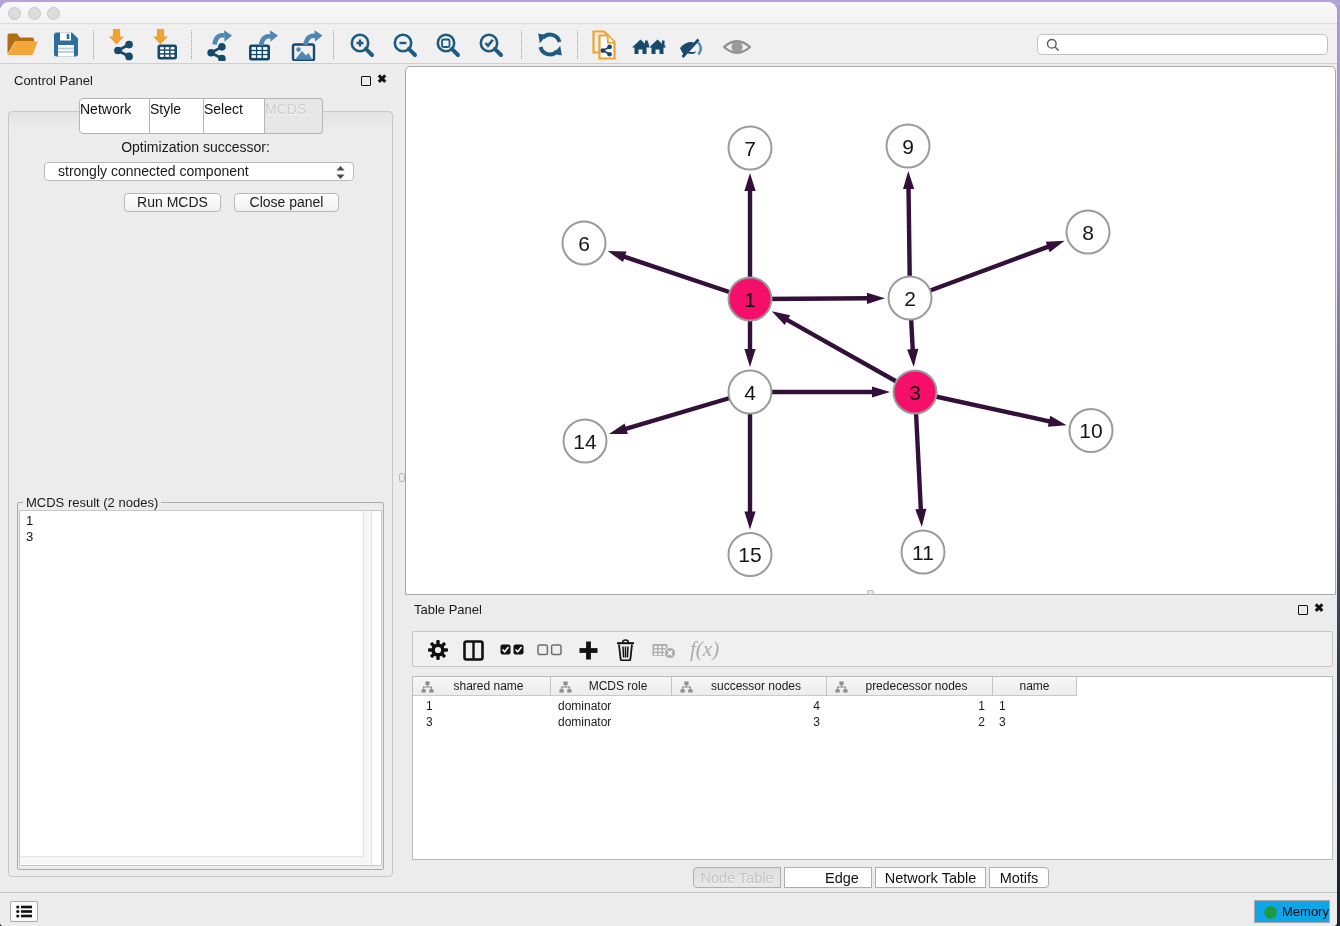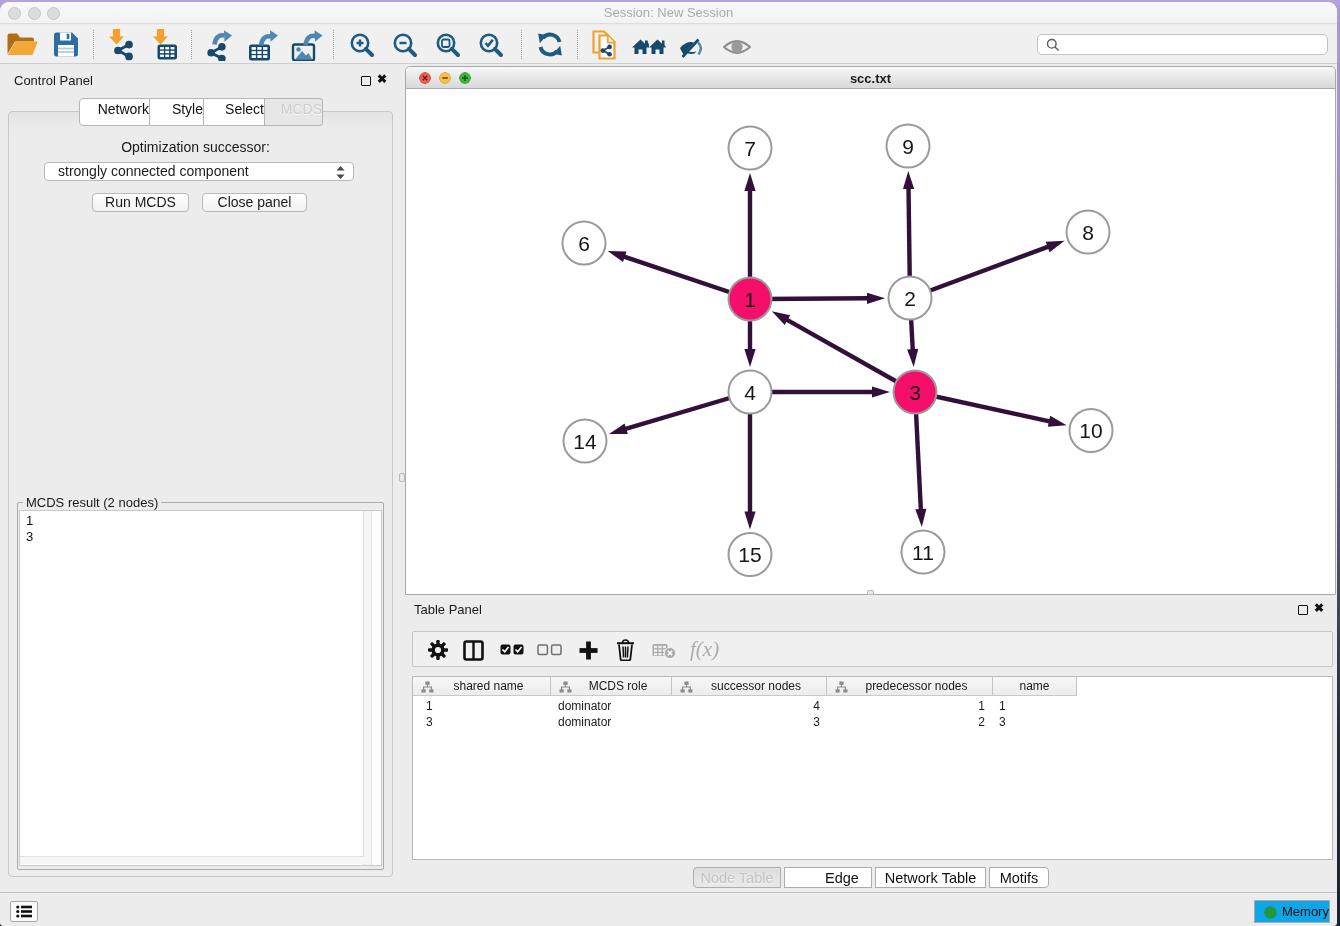--- a/index.html
+++ b/index.html
@@ -22,36 +22,36 @@
   .tsep { position:absolute; top:5px; height:29px; width:0;
     border-left:1px dotted #9E9E9E; }
   #searchbox { position:absolute; left:1037px; top:9px; width:291px; height:21px;
     background:#fff; border:1px solid #C2C2C2; border-radius:5px; }
   
   #cpanel { position:absolute; left:0; top:63px; width:391px; height:829px; background:#ECECEC; }
   #cphead { position:absolute; left:14px; top:8px; font-size:13px; color:#1A1A1A; }
   .winbtn { position:absolute; font-size:12px; color:#111; top:7px; }
   .sqbtn { position:absolute; top:11px; width:10px; height:10px; border:1.5px solid #111; border-radius:1px; }
   #cptabs { position:absolute; left:79px; top:33px; height:22px; display:flex; }
-  .cptab { height:28px; border:1px solid #B5B5B5; border-left:none; background:#fff;
-    font-size:14px; color:#111; text-align:right; line-height:21px; }
+  .cptab { height:36px; border:1px solid #B5B5B5; border-left:none; background:#fff;
+    font-size:14px; color:#111; text-align:left; line-height:21px; }
   .cptab.first { border-left:1px solid #B5B5B5; border-radius:4px 0 0 4px; }
   .cptab.sel { background:#E7E7E7; color:#CDCDCD; border-radius:0 4px 4px 0;
      text-shadow:0 1px 0 #F8F8F8; }
   #cppane { position:absolute; left:8px; top:46px; width:385px; height:766px;
     border:1px solid #C8C8C8; border-radius:4px;
     background:linear-gradient(#E3E3E3, #ECECEC 18px); }
   #optlabel { position:absolute; left:0; top:74px; width:100%; text-align:center;
     font-size:14px; color:#1A1A1A; }
   #combo { position:absolute; left:44px; top:97px; width:310px; height:19px;
     background:#fff; border:1px solid #B9B9B9; border-radius:4px;
     font-size:14px; color:#1A1A1A; line-height:17px; padding-left:13px; }
   .btn { position:absolute; top:128px; height:19px; background:linear-gradient(#FFFFFF,#F0F0F0);
     border:1px solid #B9B9B9; border-radius:4px; font-size:14px; color:#1A1A1A;
-    text-align:center; line-height:17px; }
+    text-align:center; line-height:17px;margin-left:32px; }
   #mcdsbox { position:absolute; left:17px; top:437px; width:367px; height:368px;
     border:1px solid #ABABAB; border-radius:2px; }
   #mcdstitle { position:absolute; left:5px; top:-8px; background:#ECECEC; padding:0 3px;
     font-size:13px; color:#1A1A1A; }
   #mcdsinner { position:absolute; left:1px; top:7px; width:363px; height:356px;
     background:#fff; border:1px solid #C9C9C9; font-size:13px; color:#111;
     line-height:16px; padding:2px 0 0 6px; }
   #mcdssb { position:absolute; right:9px; top:0px; width:9px; height:354px;
     background:#F6F6F6; border-left:1px solid #E2E2E2; border-right:1px solid #E2E2E2; }
   
@@ -91,21 +91,20 @@
   #membtn { position:absolute; left:1254px; top:7px; width:76px; height:23px;
     background:#0ea5e9; border:1px solid #A9A9A9; font-size:13px; color:#111; }
 </style></head>
 <body>
 <div id="deskstrip"></div>
 <div id="win">
   <div id="titlebar">
     <div class="tl" style="left:8px;"></div>
     <div class="tl" style="left:27.5px;"></div>
     <div class="tl" style="left:47px;"></div>
-    <div id="wtitle">Session: New Session</div>
   </div>
   <div id="toolbar">
       <svg class="tbi" style="left:6px; top:6.0px;" width="33" height="27" viewBox="0 0 33 27">
         <path d="M1.5 23 L1.5 4.5 Q1.5 2.5 3.5 2.5 L11 2.5 L14 6.5 L26 6.5 Q28 6.5 28 8.5 L28 10.5 L9 10.5 Z" fill="#B26E14"></path>
         <path d="M9.5 10.5 L31.8 10.5 L26.5 24 L1.6 24 Z" fill="#F3A73B"></path>
       </svg>
       <svg class="tbi" style="left:52px; top:6.0px;" width="28" height="27" viewBox="0 0 28 27">
         <path d="M2 4 Q2 1.5 4.5 1.5 L20 1.5 L26 7.5 L26 23 Q26 25.5 23.5 25.5 L4.5 25.5 Q2 25.5 2 23 Z" fill="#2E6E9E"></path>
         <rect x="8" y="1.5" width="11" height="8" fill="#fff"></rect>
         <rect x="14.7" y="2.8" width="2.6" height="5.2" fill="#2E6E9E"></rect>
@@ -244,35 +243,20 @@
     </div>
     <div class="btn" style="left:92px; width:97px;">Run MCDS</div>
     <div class="btn" style="left:202px; width:105px;">Close panel</div>
     <div id="mcdsbox">
       <div id="mcdstitle">MCDS result (2 nodes)</div>
       <div id="mcdsinner">1<br>3<div id="mcdssb"></div><div style="position:absolute; left:0; bottom:1px; width:344px; height:8px; background:#F6F6F6; border-top:1px solid #E4E4E4;"></div></div>
     </div>
   </div>
   <div class="handle" style="left:399px; top:471px; width:6px; height:9px;"></div>
   <div id="netframe">
-    <div id="nettitle">
-      <svg class="tfl" style="left:13px;" width="12" height="12" viewBox="0 0 12 12">
-        <circle cx="6" cy="6" r="5.5" fill="#EC6054" stroke="#CE4A40" stroke-width="1"></circle>
-        <path d="M3.8 3.8 L8.2 8.2 M8.2 3.8 L3.8 8.2" stroke="#7E1D14" stroke-width="1.6"></path>
-      </svg>
-      <svg class="tfl" style="left:33px;" width="12" height="12" viewBox="0 0 12 12">
-        <circle cx="6" cy="6" r="5.5" fill="#F6C04E" stroke="#DFA13B" stroke-width="1"></circle>
-        <path d="M3.2 6 L8.8 6" stroke="#985C00" stroke-width="1.8"></path>
-      </svg>
-      <svg class="tfl" style="left:53px;" width="12" height="12" viewBox="0 0 12 12">
-        <circle cx="6" cy="6" r="5.5" fill="#42B53E" stroke="#2D9E33" stroke-width="1"></circle>
-        <path d="M6 3 L6 9 M3 6 L9 6" stroke="#1A661A" stroke-width="1.8"></path>
-      </svg>
-      <div id="nettext">scc.txt</div>
-    </div>
     <div id="graphwrap"><svg id="graph" width="930" height="506" viewBox="0 0 930 506" font-family="Liberation Sans, sans-serif">
           <line x1="344.0" y1="210.0" x2="344.0" y2="100.5" stroke="#33103A" stroke-width="4.4"></line>
           <polygon points="344.0,84.0 349.6,102.0 338.4,102.0" fill="#33103A"></polygon>
           <line x1="344.0" y1="210.0" x2="217.3" y2="167.3" stroke="#33103A" stroke-width="4.4"></line>
           <polygon points="201.7,162.0 220.5,162.4 217.0,173.1" fill="#33103A"></polygon>
           <line x1="344.0" y1="210.0" x2="462.5" y2="209.3" stroke="#33103A" stroke-width="4.4"></line>
           <polygon points="479.0,209.2 461.0,214.9 461.0,203.7" fill="#33103A"></polygon>
           <line x1="344.0" y1="210.0" x2="344.0" y2="261.5" stroke="#33103A" stroke-width="4.4"></line>
           <polygon points="344.0,278.0 338.4,260.0 349.6,260.0" fill="#33103A"></polygon>
           <line x1="509.0" y1="303.0" x2="380.2" y2="230.4" stroke="#33103A" stroke-width="4.4"></line>

